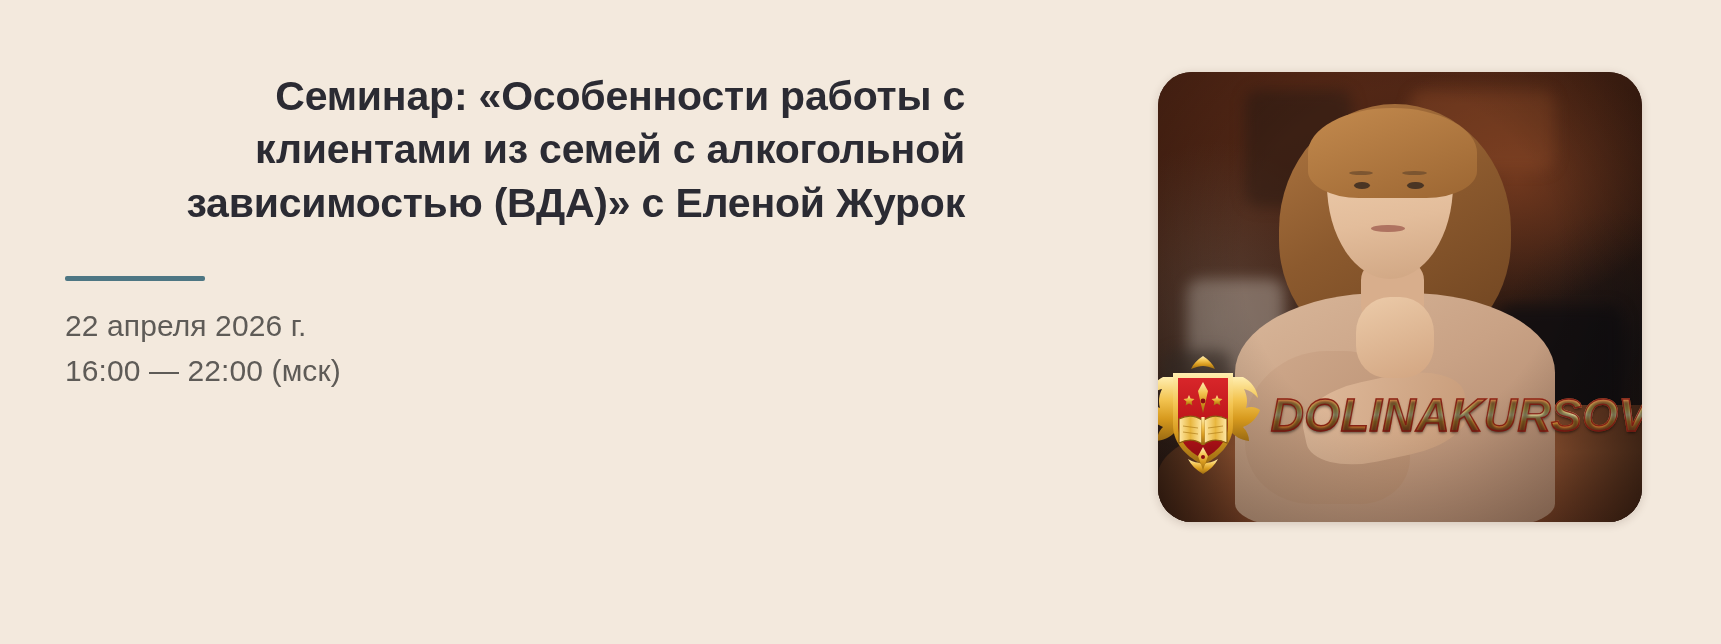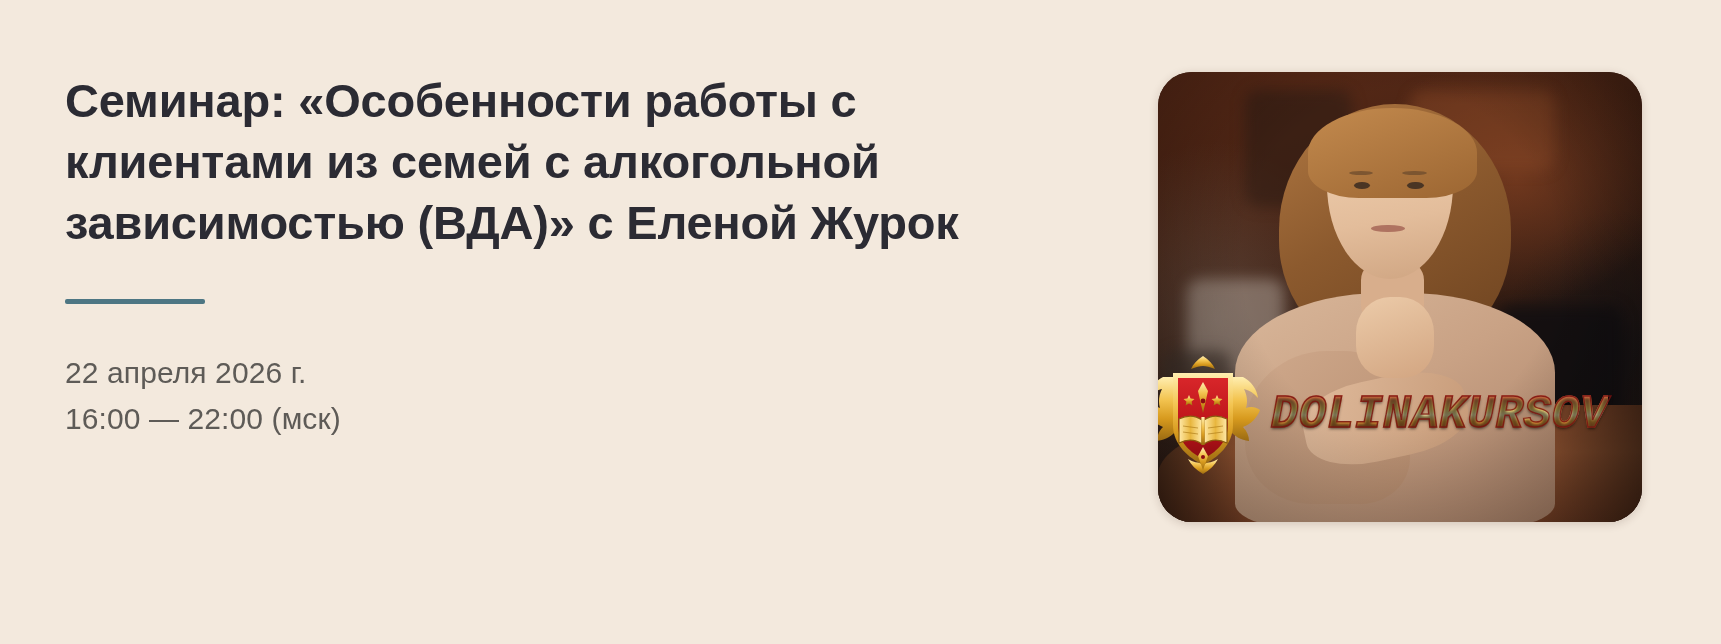--- a/index.html
+++ b/index.html
@@ -25,38 +25,39 @@
   
   .content {
     position: absolute;
     left: 65px;
     top: 70px;
     width: 960px;
   }
 
   .event-title {
     margin: 0;
-    font-size: 47px;
+    font-size: 41px;
     line-height: 1.3;
     font-weight: 700;
     letter-spacing: -0.2px;
     color: #2b2b33;
     max-width: 900px;
+    text-align: right;
   }
 
   .divider {
     margin-top: 46px;
     width: 140px;
     height: 5px;
     border-radius: 2px;
     background: #4d7683;
   }
 
   .meta {
-    margin-top: 46px;
+    margin-top: 22px;
   }
   .meta-line {
     font-size: 30px;
     line-height: 1.52;
     color: #5e5b57;
     font-weight: 400;
     letter-spacing: 0.1px;
   }
 
   
@@ -219,21 +220,21 @@
   .watermark {
     position: absolute;
     left: -4%;
     top: 62%;
     display: flex;
     align-items: center;
     gap: 4px;
   }
   .emblem { width: 128px; height: 128px; display: block; }
   .watermark-text {
-    font-family: Liberation Mono, monospace;
+    font-family: Liberation Sans, sans-serif;
     font-size: 46px;
     font-weight: 700;
     font-style: italic;
     letter-spacing: 0.5px;
     background: linear-gradient(180deg, #c9302c 0%, #f6d365 38%, #fff3b0 50%, #e8a33d 62%, #9e1b18 100%);
     -webkit-background-clip: text;
     background-clip: text;
     color: transparent;
     -webkit-text-stroke: 1.5px rgba(120,18,16,0.85);
     text-shadow: 0 2px 3px rgba(0,0,0,0.55);

